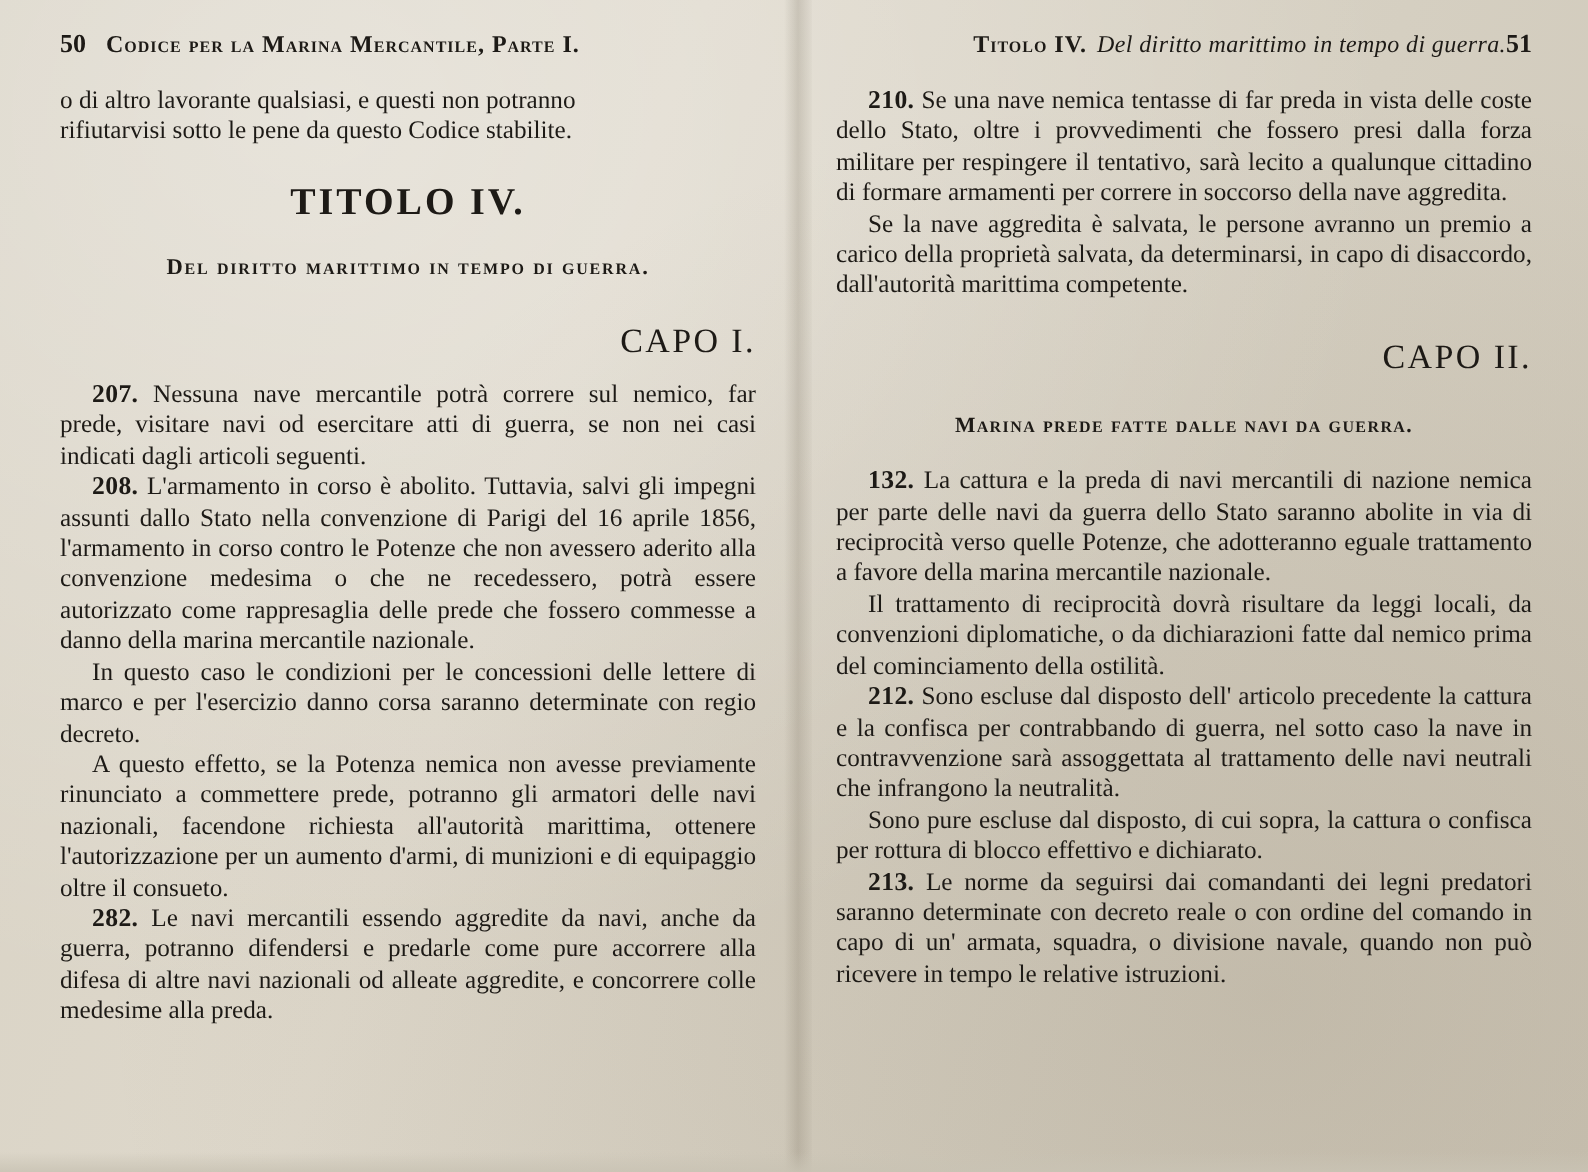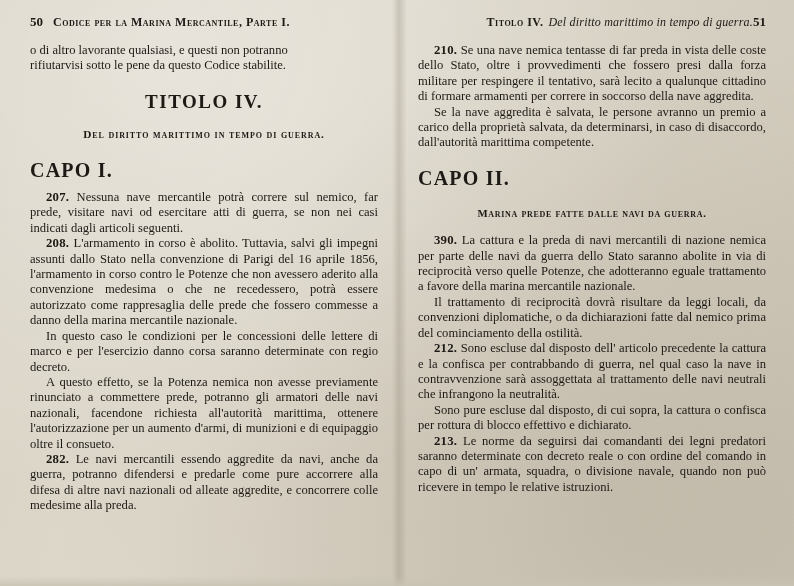--- a/index.html
+++ b/index.html
@@ -105,23 +105,23 @@
   h2.subtitle {
     font-variant: small-caps;
     font-weight: bold;
     text-align: center;
     font-size: 11.3px;
     letter-spacing: 0.9px;
     margin: 18px 0 0 0;
   }
   h2.capo {
     font-variant: small-caps;
-    font-weight: bold;
-    text-align: left;
-    font-size: 20px;
+    font-weight: normal;
+    text-align: right;
+    font-size: 17px;
     letter-spacing: 1.2px;
     margin: 20px 0 0 0;
   }
   h3.section {
     font-variant: small-caps;
     font-weight: bold;
     text-align: center;
     font-size: 10.8px;
     letter-spacing: 0.7px;
     line-height: 15px;
@@ -176,30 +176,30 @@
 
     <div class="running-head rh-right">
       <span class="rh-title">Titolo IV.</span>
       <span class="rh-ital" style="margin-left:5px;">Del diritto marittimo in tempo di guerra.</span>
       <span class="folio">51</span>
     </div>
 
     <div class="body">
       <p><span class="num">210.</span><span> Se una nave nemica tentasse di far preda in vista delle coste dello Stato, oltre i provvedimenti che fossero presi dalla forza militare per respingere il tentativo, sarà lecito a qualunque cittadino di formare armamenti per correre in soccorso della nave aggredita.</span></p>
 
-      <p>Se la nave aggredita è salvata, le persone avranno un premio a carico della proprietà salvata, da determinarsi, in caso di disaccordo, dall'autorità marittima competente.</p>
+      <p>Se la nave aggredita è salvata, le persone avranno un premio a carico della proprietà salvata, da determinarsi, in capo di disaccordo, dall'autorità marittima competente.</p>
 
       <h2 class="capo">CAPO II.</h2>
       <h3 class="section">Marina prede fatte dalle navi da guerra.</h3>
 
-      <p class="after-head"><span class="num">390.</span><span> La cattura e la preda di navi mercantili di nazione nemica per parte delle navi da guerra dello Stato saranno abolite in via di reciprocità verso quelle Potenze, che adotteranno eguale trattamento a favore della marina mercantile nazionale.</span></p>
+      <p class="after-head"><span class="num">132.</span><span> La cattura e la preda di navi mercantili di nazione nemica per parte delle navi da guerra dello Stato saranno abolite in via di reciprocità verso quelle Potenze, che adotteranno eguale trattamento a favore della marina mercantile nazionale.</span></p>
 
       <p>Il trattamento di reciprocità dovrà risultare da leggi locali, da convenzioni diplomatiche, o da dichiarazioni fatte dal nemico prima del cominciamento della ostilità.</p>
 
-      <p><span class="num">212.</span><span> Sono escluse dal disposto dell' articolo precedente la cattura e la confisca per contrabbando di guerra, nel qual caso la nave in contravvenzione sarà assoggettata al trattamento delle navi neutrali che infrangono la neutralità.</span></p>
+      <p><span class="num">212.</span><span> Sono escluse dal disposto dell' articolo precedente la cattura e la confisca per contrabbando di guerra, nel sotto caso la nave in contravvenzione sarà assoggettata al trattamento delle navi neutrali che infrangono la neutralità.</span></p>
 
       <p>Sono pure escluse dal disposto, di cui sopra, la cattura o confisca per rottura di blocco effettivo e dichiarato.</p>
 
       <p><span class="num">213.</span><span> Le norme da seguirsi dai comandanti dei legni predatori saranno determinate con decreto reale o con ordine del comando in capo di un' armata, squadra, o divisione navale, quando non può ricevere in tempo le relative istruzioni.</span></p>
     </div>
   </div>
 
   <div class="clip-bottom"></div>
 </div>
 

